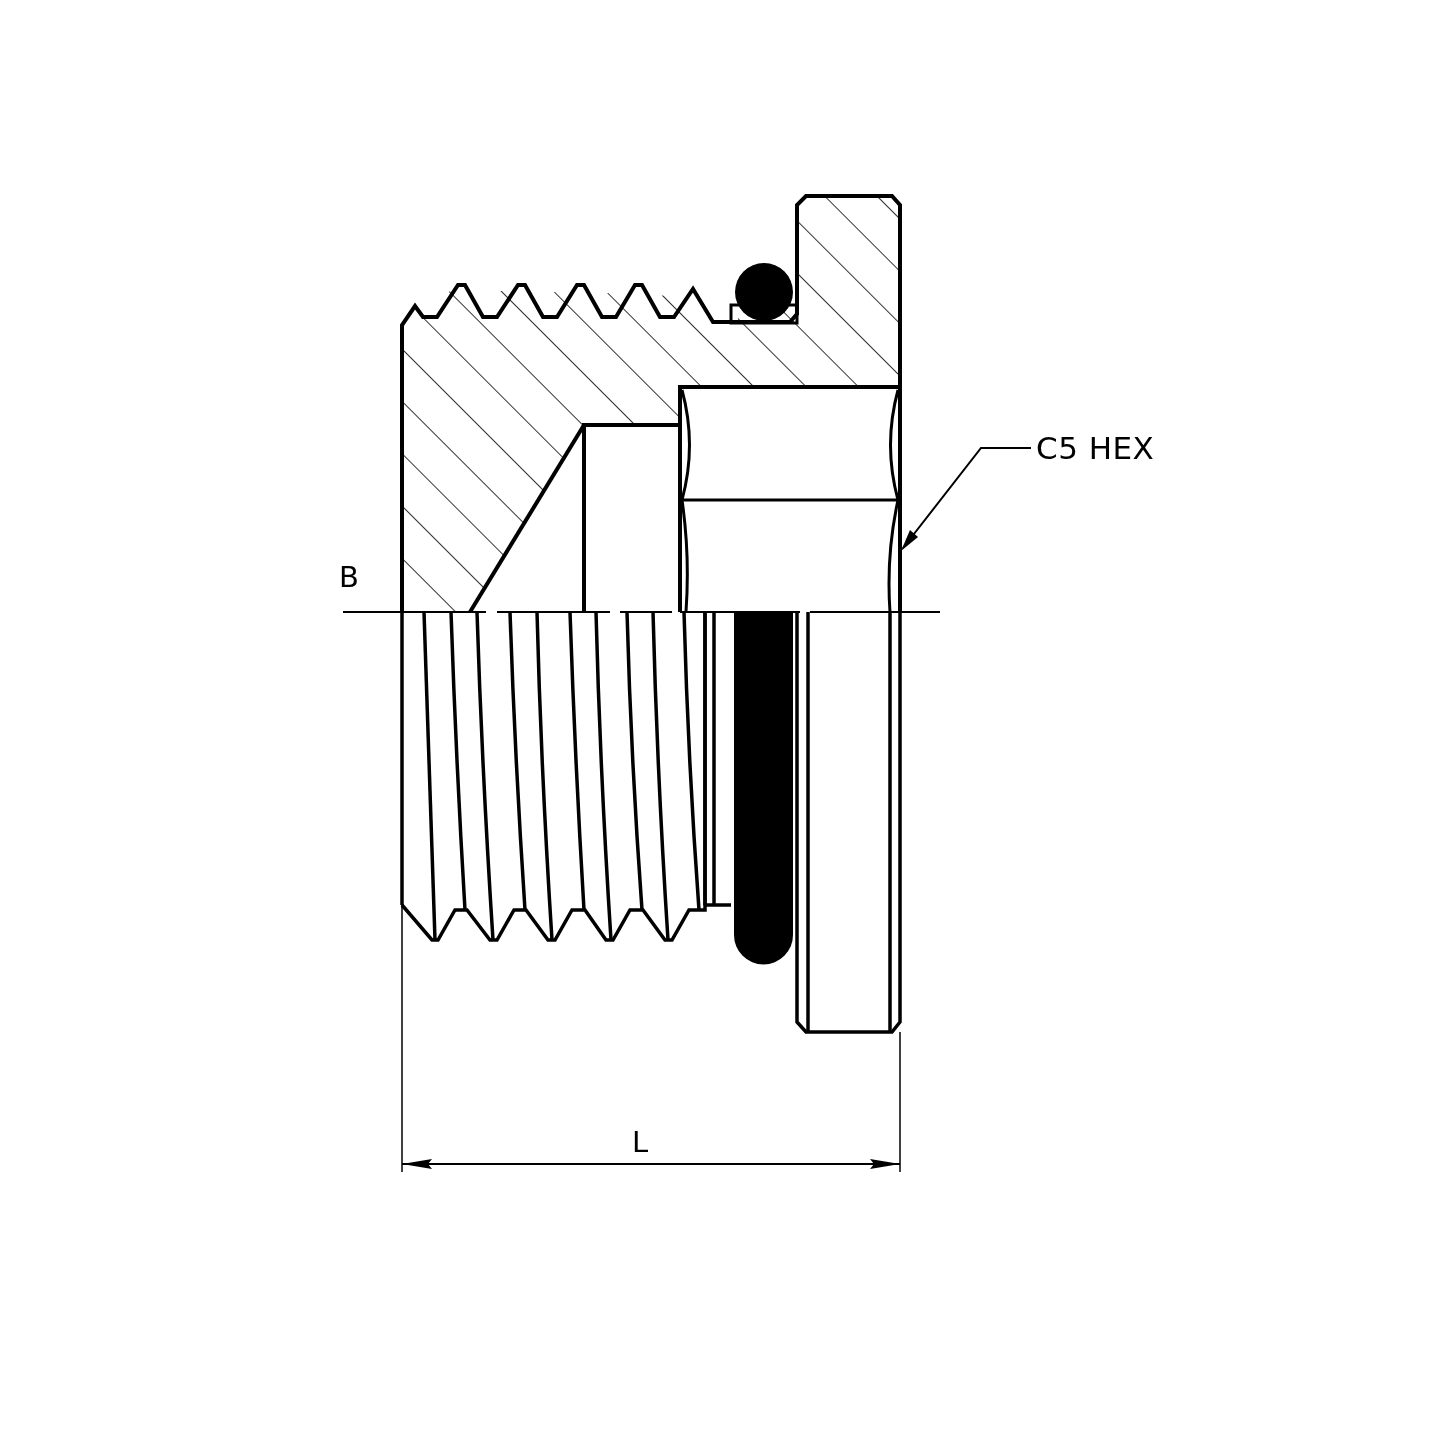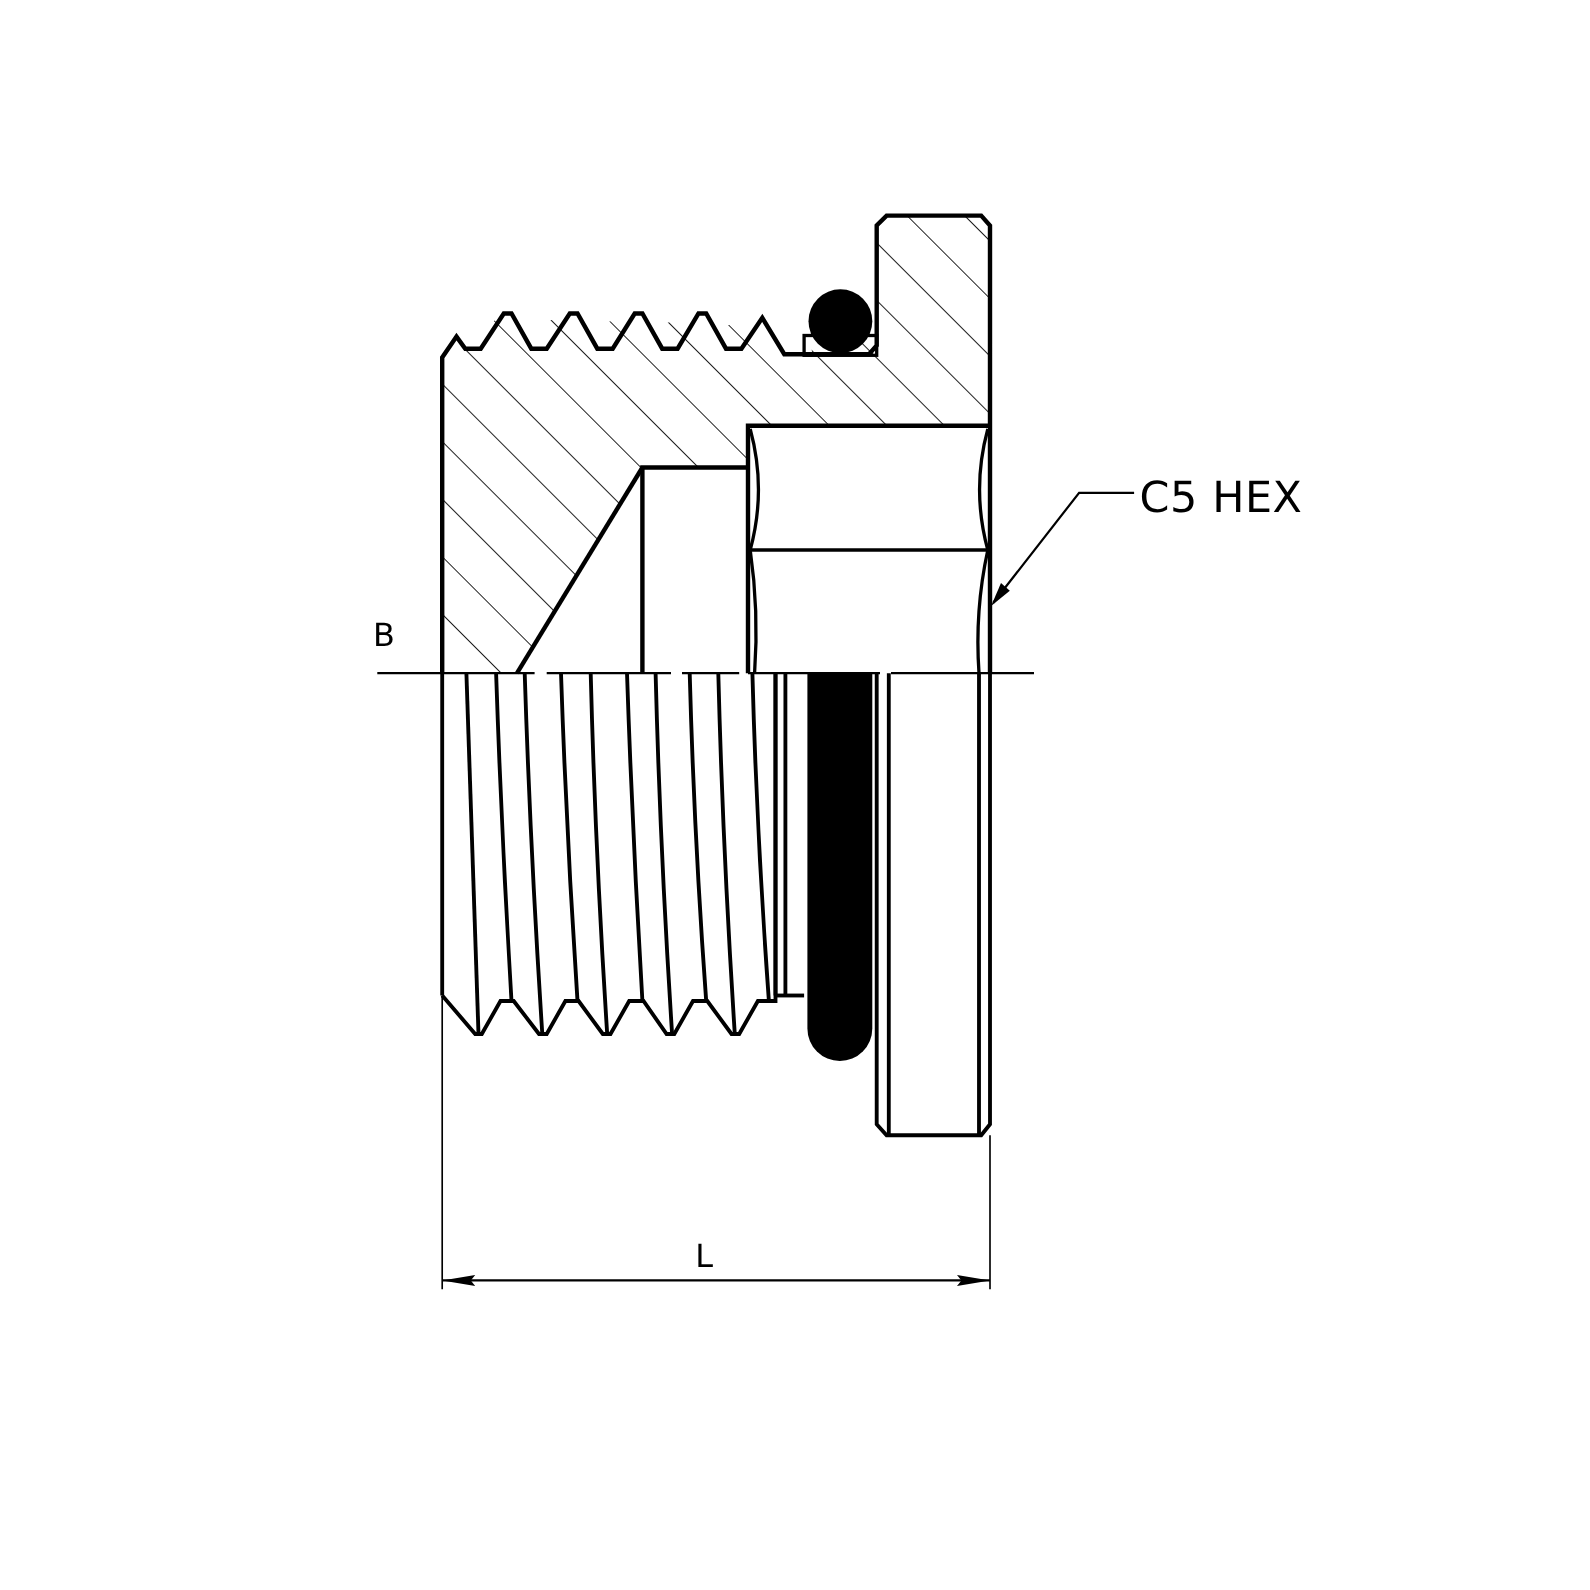--- a/index.html
+++ b/index.html
@@ -1,19 +1,19 @@
 <!DOCTYPE html>
 <html><head>
 <meta charset="utf-8">
 <style>
   html, body { margin: 0; padding: 0; background: #ffffff; }
   body { width: 1445px; height: 1445px; position: relative; overflow: hidden; font-family: "DejaVu Sans", sans-serif; }
   #drawing { position: absolute; left: 0; top: 0; width: 1445px; height: 1445px; }
   .lbl { position: absolute; color: #000; font-family: "DejaVu Sans", sans-serif; font-weight: normal; letter-spacing: 0.5px; }
-  #callout-text { left: 1036px; top: 430px; font-size: 39px; }
+  #callout-text { left: 1036px; top: 430px; font-size: 31px; }
   #label-b { left: 339px; top: 560px; font-size: 29px; }
   #label-l { left: 632px; top: 1125px; font-size: 29px; }
 </style>
 </head>
 <body>
 
 <svg id="drawing" viewBox="0 0 1445 1445" xmlns="http://www.w3.org/2000/svg">
   <defs>
     <pattern id="hatch" patternUnits="userSpaceOnUse" width="37" height="37" patternTransform="rotate(-45)">
       <line x1="0" y1="0" x2="0" y2="37" stroke="#000" stroke-width="1.6"></line>

